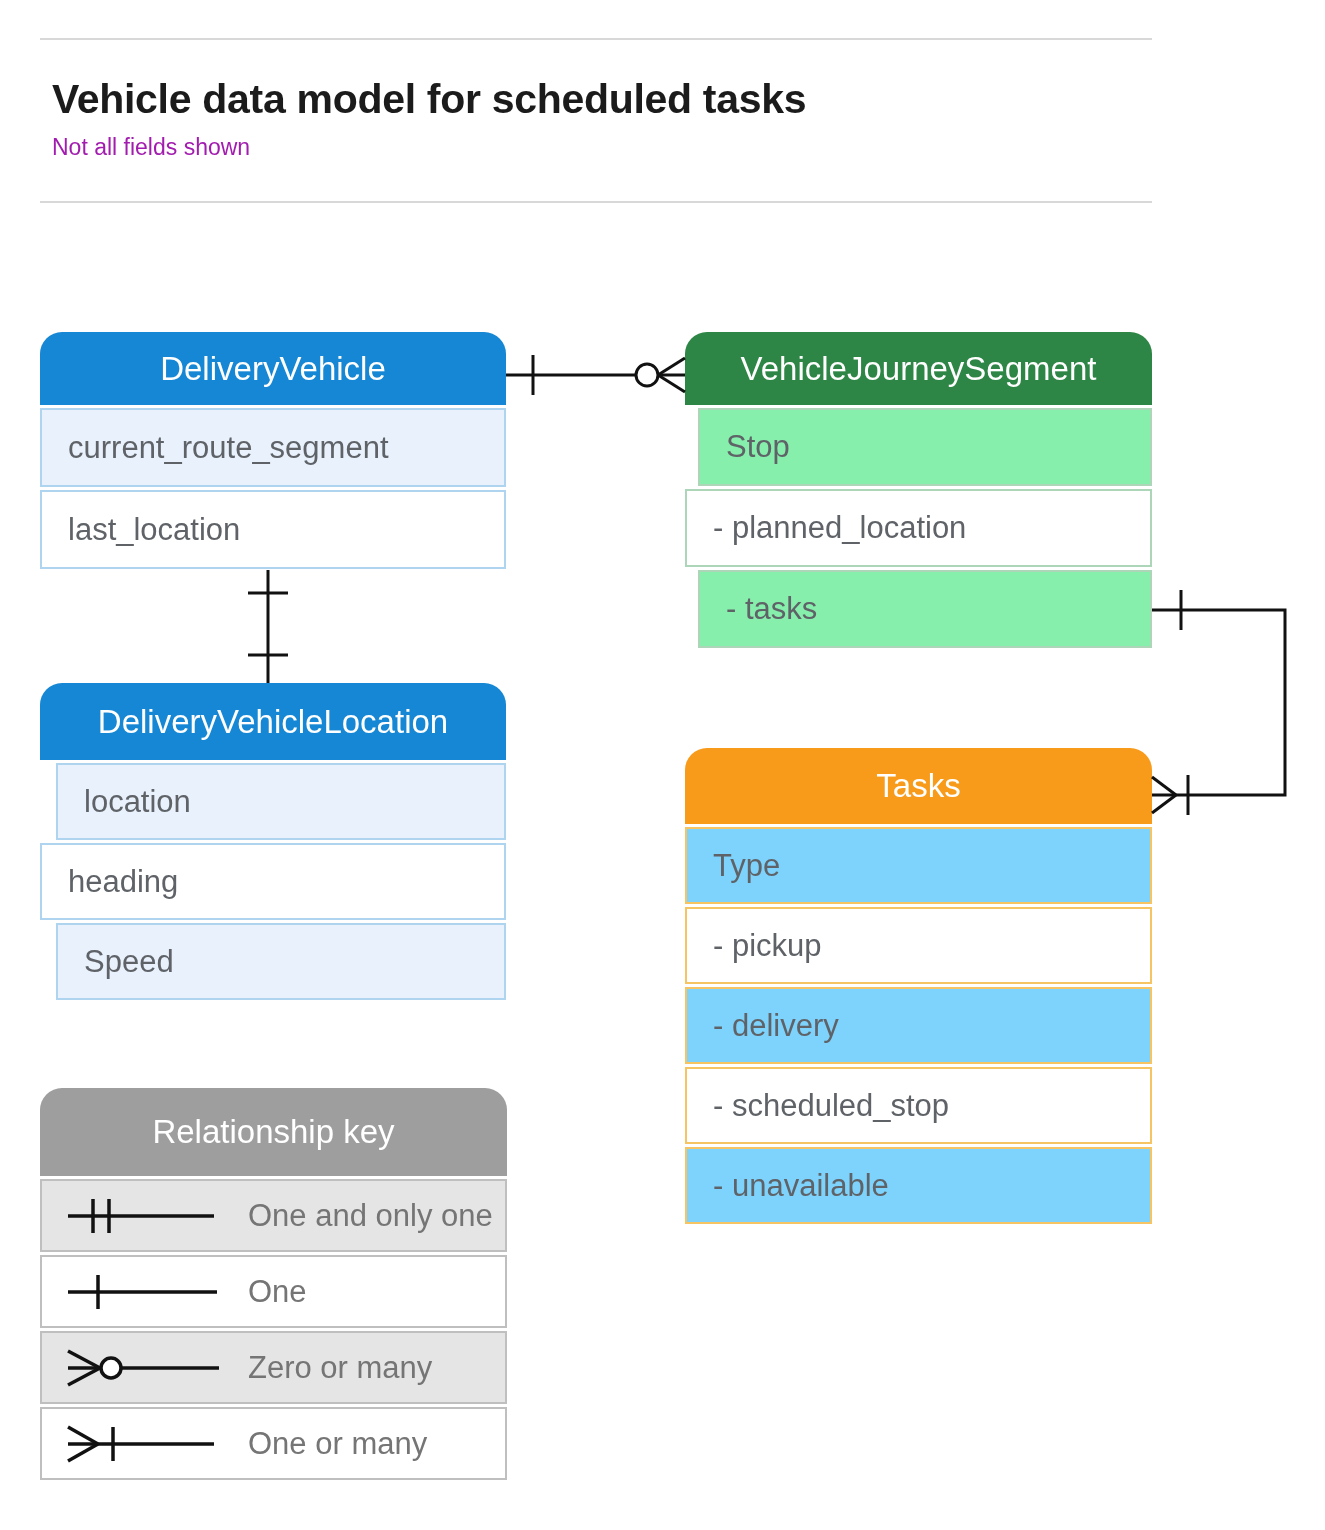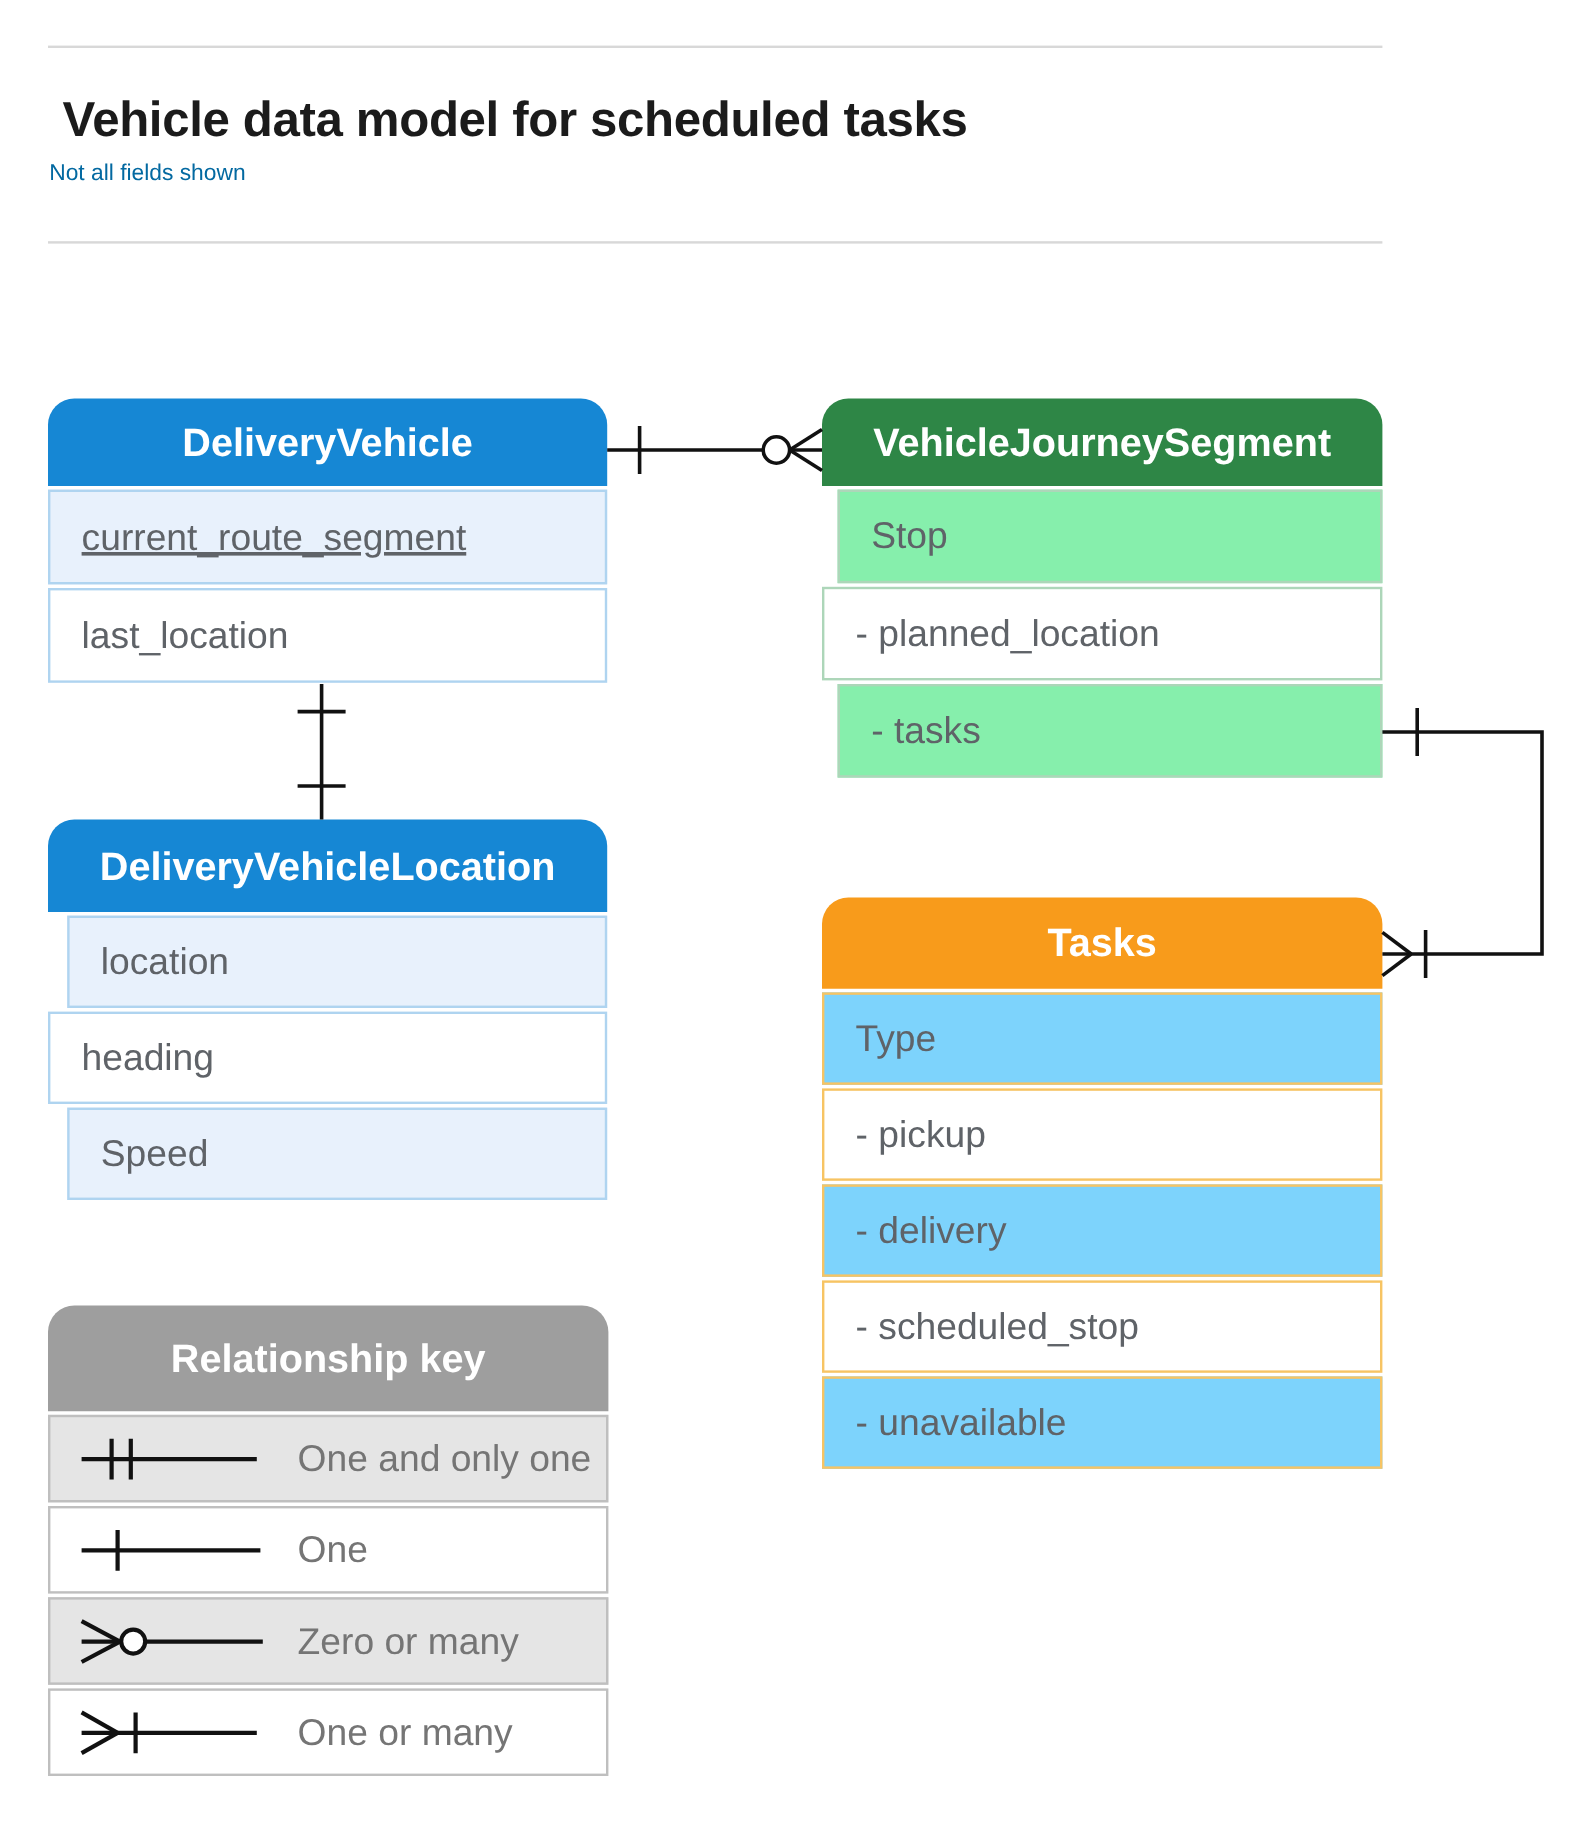--- a/index.html
+++ b/index.html
@@ -4,32 +4,32 @@
 <style>
   html,body{margin:0;padding:0;background:#ffffff;}
   body{width:1325px;height:1530px;font-family:"Liberation Sans",sans-serif;}
   .canvas{position:relative;width:1325px;height:1530px;background:#fff;overflow:hidden;}
 
   .rule{position:absolute;left:40px;width:1112px;height:2px;background:#D8D8D8;}
   .rule.top{top:38px;}
   .rule.mid{top:201px;}
 
   .title{position:absolute;left:52px;top:76px;font-size:41px;font-weight:bold;color:#1b1b1b;letter-spacing:-0.3px;}
-  .subtitle{position:absolute;left:41px;top:134px;font-size:19px;color:#0369a1;}
+  .subtitle{position:absolute;left:52px;top:134px;font-size:23px;color:#a21caf;}
 
   .entity{position:absolute;}
-  .entity .hdr{display:flex;align-items:center;justify-content:center;color:#fff;font-weight:bold;font-size:33px;border-radius:22px 22px 0 0;text-align:right;}
+  .entity .hdr{display:flex;align-items:center;justify-content:center;color:#fff;font-weight:normal;font-size:33px;border-radius:22px 22px 0 0;text-align:right;}
   .entity .row{box-sizing:border-box;display:flex;align-items:center;margin-top:3px;padding-left:26px;font-size:31px;color:#5F6368;border:2px solid;}
   .entity .row.indent{}
 
   
   .e-dv{left:40px;top:332px;width:466px;}
   .e-dv .hdr{height:73px;background:#1687D4;}
   .e-dv .row{height:79px;border-color:#AFD4F0;background:#fff;}
-  .e-dv .row.tint{background:#E8F1FC;text-decoration:underline;}
+  .e-dv .row.tint{background:#E8F1FC;}
 
   
   .e-vjs{left:685px;top:332px;width:467px;}
   .e-vjs .hdr{height:73px;background:#2E8646;}
   .e-vjs .row{height:78px;border-color:#ADD6B9;background:#fff;}
   .e-vjs .row.tint{background:#86efac;margin-left:13px;}
 
   
   .e-dvl{left:40px;top:683px;width:466px;}
   .e-dvl .hdr{height:77px;background:#1687D4;}

